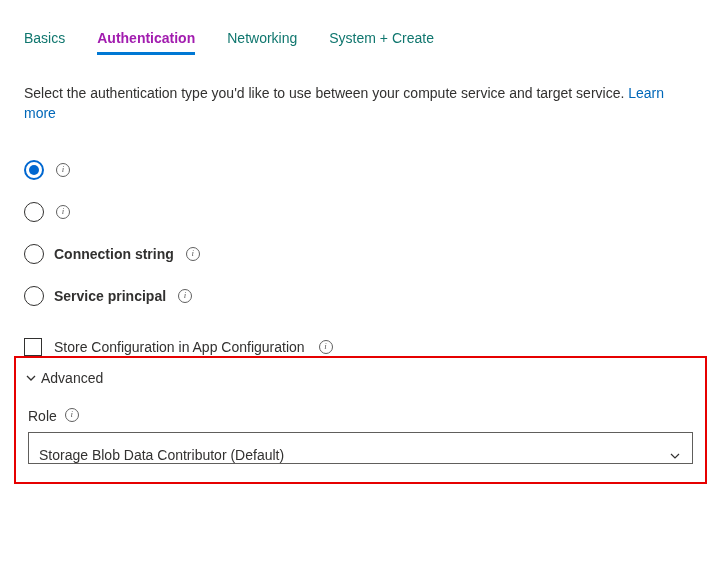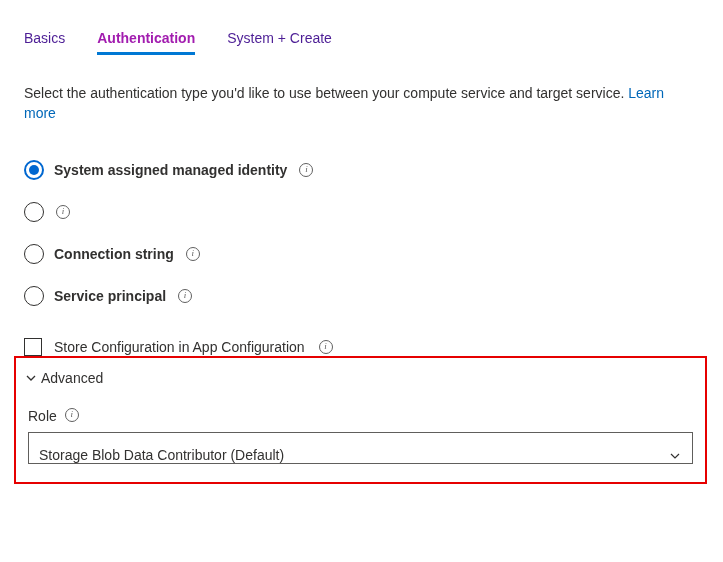--- a/index.html
+++ b/index.html
@@ -14,21 +14,21 @@
   .tabs {
     display: flex;
     gap: 32px;
     border-bottom: none;
     margin-bottom: 28px;
   }
   .tab {
     padding: 6px 0;
     cursor: pointer;
     font-size: 14px;
-    color: #4c1d95;
+    color: #0f766e;
   }
   .tab.active {
     font-weight: 600;
     border-bottom: 3px solid #0078d4;
     color: #a21caf;
   }
   .intro {
     font-size: 14px;
     line-height: 1.45;
     margin-bottom: 36px;
@@ -142,31 +142,31 @@
     background: #fff;
   }
   .select-chevron svg { display: block; }
 </style>
 </head>
 <body>
 
 <div class="tabs">
   <div class="tab">Basics</div>
   <div class="tab active">Authentication</div>
+  <div class="tab">Networking</div>
   <div class="tab">System + Create</div>
 </div>
 
 <div class="intro">
   <span>Select the authentication type you'd like to use between your compute service and target service. </span><span class="link">Learn more</span>
 </div>
 
 <div class="options">
   <div class="option">
     <span class="radio selected"></span>
-    <span class="option-label">System assigned managed identity</span>
     <span class="info-icon">i</span>
   </div>
   <div class="option">
     <span class="radio"></span>
     <span class="info-icon">i</span>
   </div>
   <div class="option">
     <span class="radio"></span>
     <span class="option-label">Connection string</span>
     <span class="info-icon">i</span>

